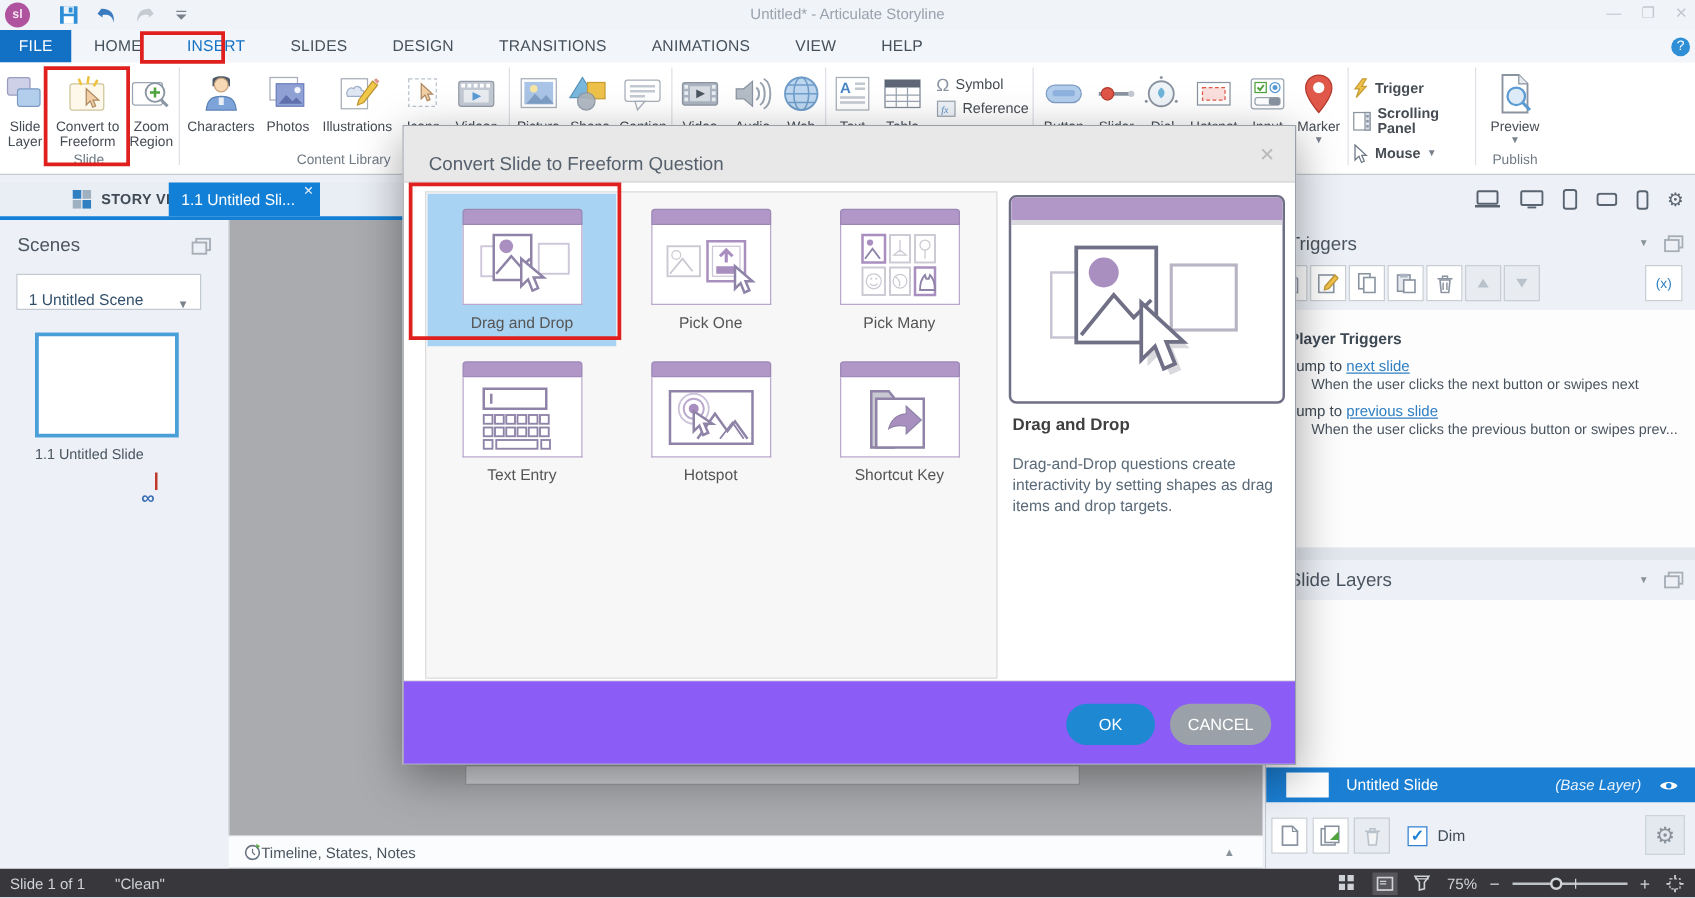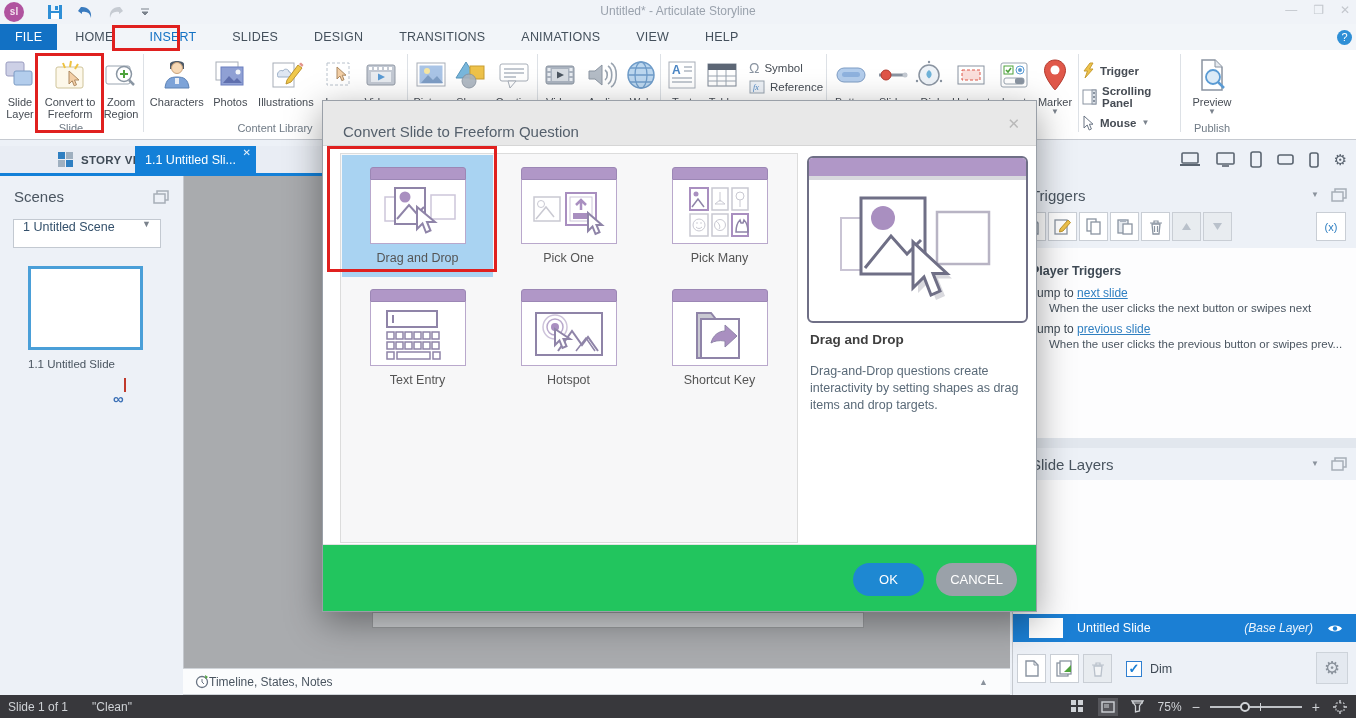--- a/index.html
+++ b/index.html
@@ -41,21 +41,21 @@
   .tabstrip { position:absolute; left:0; top:146px; width:1356px; height:27px; background:#e9edf4; }
   .storyview { position:absolute; left:58px; top:0; height:27px; display:flex; align-items:center; gap:8px; font-size:11.5px; color:#3f4a55; font-weight:bold; letter-spacing:.3px; }
   .slidetab { position:absolute; left:135px; top:0; width:121px; height:27px; background:#1380d8; color:#fff; font-size:12.5px; display:flex; align-items:center; padding-left:10px; }
   .slidetab .x { position:absolute; right:5px; top:1px; font-size:10px; color:#e8f2fb; }
   .blueline { position:absolute; left:0; top:173px; width:1356px; height:3px; background:#1380d8; }
 
   
   .leftpanel { position:absolute; left:0; top:176px; width:183px; height:519px; background:#edf1f7; }
   .scenes-h { position:absolute; left:14px; top:12px; font-size:15px; color:#4a5560; }
   .panelwin-ic { position:absolute; right:14px; top:14px; }
-  .scenesel { position:absolute; left:13px; top:43px; width:148px; height:29px; background:#fff; border:1px solid #c3c9d1; display:flex; align-items:flex-start; justify-content:space-between; padding:0 9px; font-size:12.5px; color:#33506b; }
+  .scenesel { position:absolute; left:13px; top:43px; width:148px; height:29px; background:#fff; border:1px solid #c3c9d1; display:flex; align-items:flex-end; justify-content:space-between; padding:0 9px; font-size:12.5px; color:#33506b; }
   .scenesel .caret { font-size:9px; }
   .thumb { position:absolute; left:28px; top:90px; width:115px; height:84px; background:#fff; border:3px solid #4a9fd8; }
   .thumb-label { position:absolute; left:28px; top:182px; font-size:11.5px; color:#4a5560; }
   .linkline { position:absolute; left:124px; top:202px; width:2px; height:14px; background:#c0392b; }
   .linkchain { position:absolute; left:113px; top:214px; color:#3a6fb5; font-weight:bold; font-size:15px; }
 
   
   .canvas { position:absolute; left:183px; top:176px; width:827px; height:492px; background:#a9abae; border-left:1px solid #c4c8ce; }
   .canvas-peek { position:absolute; left:372px; top:612px; width:492px; height:16px; background:#cfd1d4; border:1px solid #9b9da0; }
   .timelinebar { position:absolute; left:183px; top:668px; width:827px; height:27px; background:#fbfcfd; border-top:1px solid #d0d4d9; border-bottom:1px solid #d0d4d9; display:flex; align-items:center; }
@@ -113,21 +113,21 @@
   .opt { display:flex; flex-direction:column; align-items:center; padding-top:12px; }
   .opt.selected { background:#a9d3f2; }
   .optlabel { margin-top:7px; font-size:12.5px; color:#555; }
   .card { width:96px; }
   .card-top { height:13px; background:#b097c7; border:1px solid #9c87b5; border-radius:3px 3px 0 0; }
   .card-body { height:64px; background:#fff; border:1px solid #b9a8cc; border-top:none; display:flex; align-items:center; justify-content:center; }
   .dlg-preview-card { position:absolute; left:484px; top:55px; width:221px; height:167px; border:2px solid #6f6f86; border-radius:6px; background:#fff; overflow:hidden; }
   .dlg-preview-top { height:22px; background:#b097c7; border-bottom:4px solid #d8d8de; }
   .dlg-preview-head { position:absolute; left:487px; top:231px; font-size:13.5px; font-weight:bold; color:#3f3f3f; }
   .dlg-preview-desc { position:absolute; left:487px; top:262px; width:210px; font-size:12.5px; color:#5a6a78; line-height:17px; }
-  .dlg-footer { position:absolute; left:0; bottom:0; width:100%; height:67px; background:#22c55e; border-top:1px solid #e3e3e3;padding-left:9px; }
+  .dlg-footer { position:absolute; left:0; bottom:0; width:100%; height:67px; background:#8b5cf6; border-top:1px solid #e3e3e3;padding-left:9px; }
   .pill { position:absolute; top:18px; height:33px; border-radius:17px; border:none; color:#fff; font-size:13px; font-family:"Liberation Sans",sans-serif; }
   .pill.ok { right:112px; width:71px; background:#1e88d2; }
   .pill.cancel { right:19px; width:81px; background:#9aa1a9; }
 
   
   .anno { position:absolute; border:3px solid #e0201f; z-index:60; pointer-events:none; }
   .anno.insert { left:112px; top:25px; width:68px; height:26px; }
   .anno.convert { left:35px; top:53px; width:69px; height:80px; }
   .anno.dragdrop { left:327px; top:146px; width:170px; height:126px; }
 

